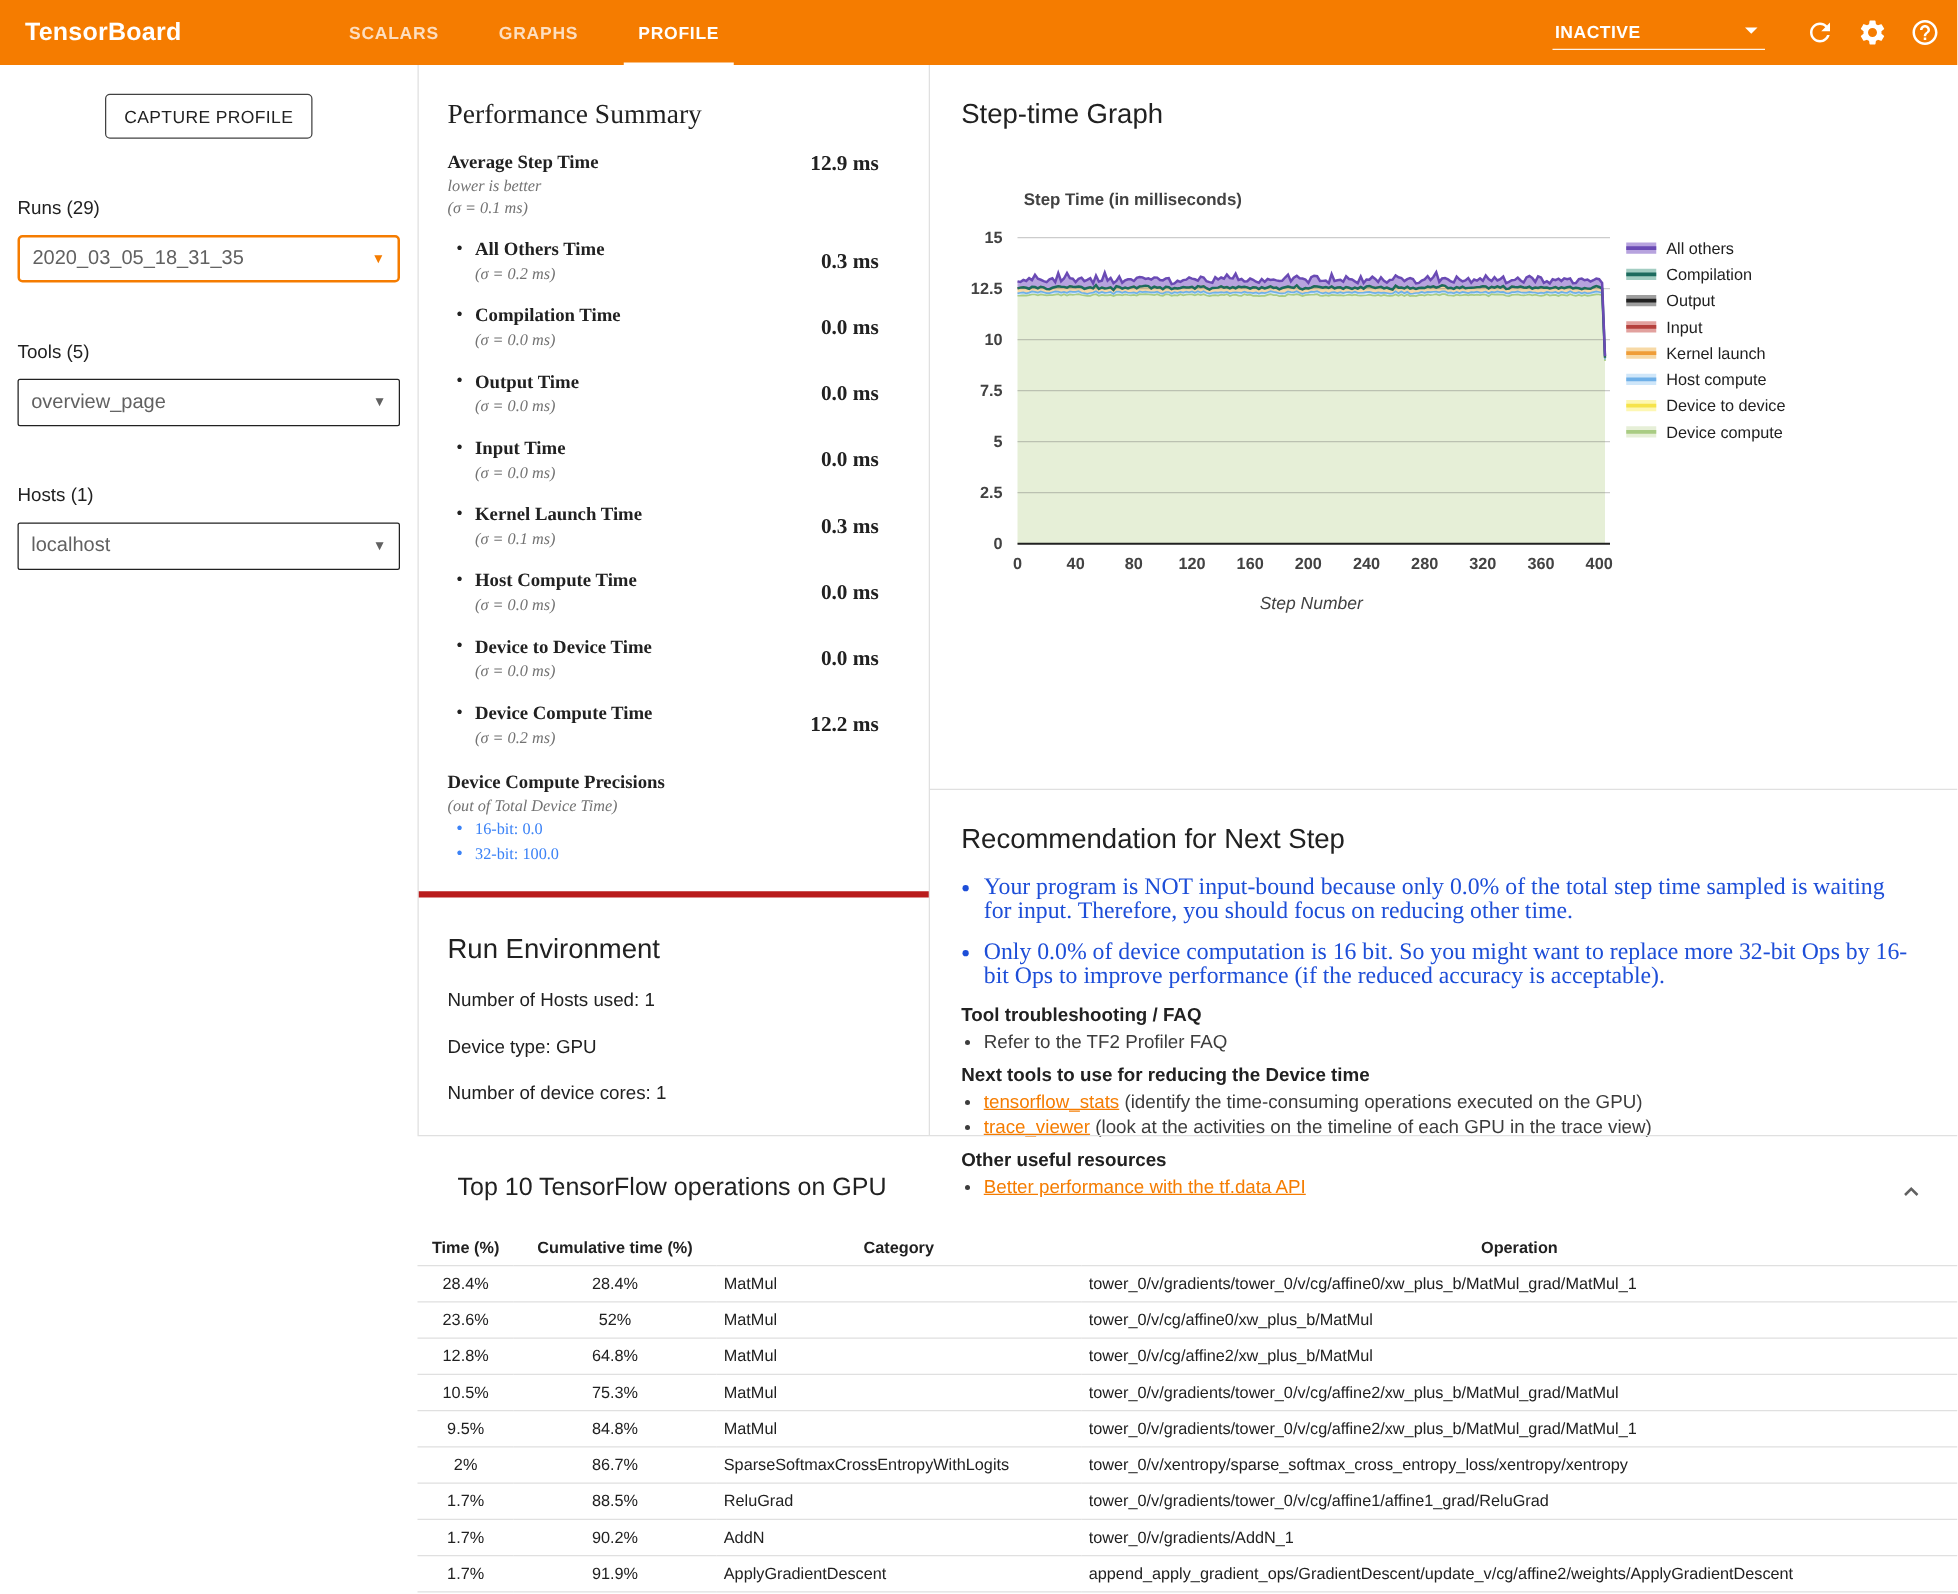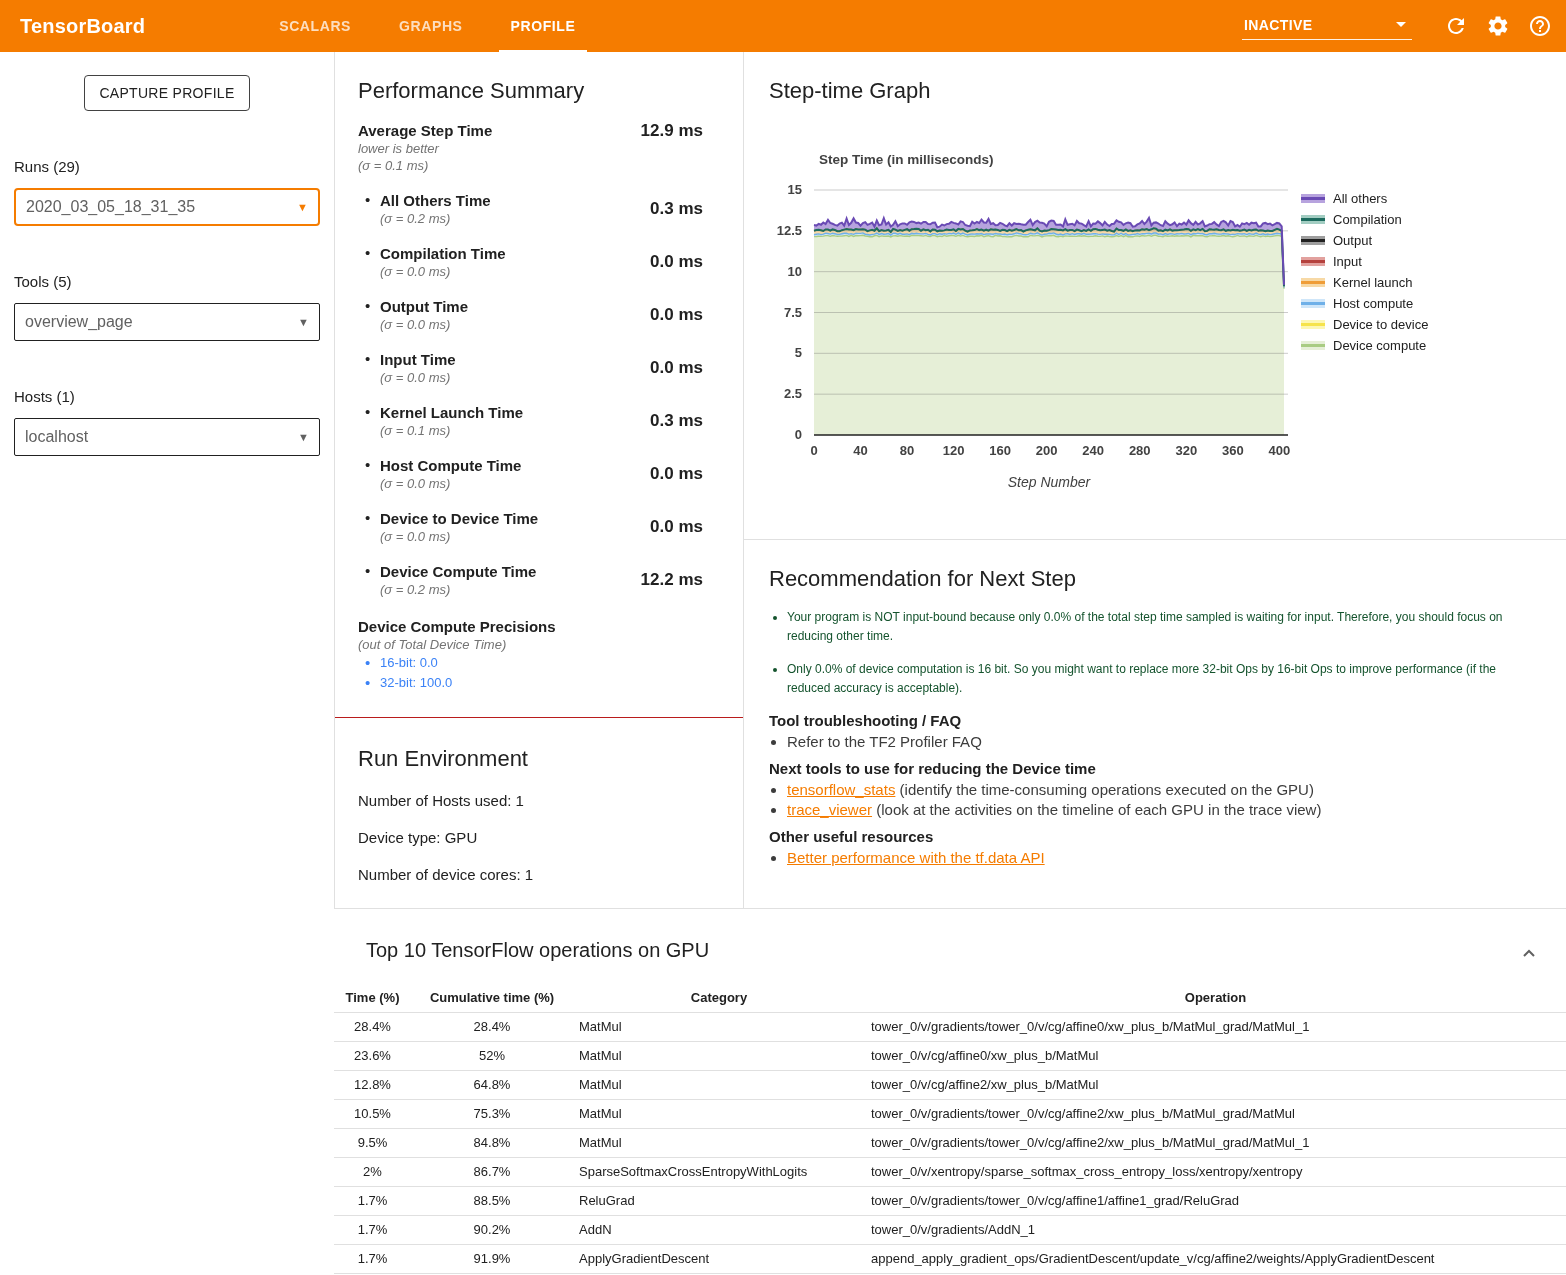--- a/index.html
+++ b/index.html
@@ -35,50 +35,50 @@
     color:#212121; font-family:inherit; cursor:pointer; }
   .side-label { font-size:15px; color:#212121; margin:47px 0 13px 14px; }
   .side-select { margin:0 14px; height:38px; border:1px solid #212121; border-radius:2px;
     display:flex; align-items:center; justify-content:space-between; padding:0 10px 0 10px;
     font-size:16px; color:#616161; cursor:pointer; }
   .side-select.accent { border:2px solid #f57c00; border-radius:4px; }
   .caret-dn { font-size:11px; color:#616161; }
   .side-select.accent .caret-dn { color:#f57c00; }
 
   
-  .perf { height:666px; border-bottom:1px solid #b91c1c; padding:26px 40px 0 23px; }
+  .perf { height:666px; border-bottom:5px solid #b91c1c; padding:26px 40px 0 23px;font-family:Liberation Serif, serif; }
   h1.sec { font-size:22px; font-weight:400; color:#212121; }
   .avg-block { display:flex; align-items:flex-start; margin-top:17px; }
   .avg-left { flex:1; }
   .m-label { font-size:15px; font-weight:bold; color:#212121; line-height:19px; }
   .m-sub { font-size:13px; font-style:italic; color:#737373; line-height:17px; }
   .m-val { font-size:17px; font-weight:bold; color:#212121; white-space:nowrap; }
   .metric { display:flex; align-items:center; margin-top:17px; }
   .metric .left { flex:1; padding-left:22px; position:relative; }
   .metric .left::before { content:"•"; position:absolute; left:7px; top:0; font-size:15px; color:#212121; }
   .precisions { margin-top:19px; }
   .prec-item { font-size:13px; color:#3b82f6; line-height:20px; padding-left:22px; position:relative; }
   .prec-item::before { content:"•"; position:absolute; left:7px; font-size:15px; }
   .runenv { padding:28px 20px 0 23px; }
   .runenv .line { font-size:15px; color:#212121; margin-top:20px; }
 
   
-  .graph-sec { height:488px; border-bottom:1px solid #e0e0e0; padding:26px 0 0 25px; position:relative; }
+  .graph-sec { height:580px; border-bottom:1px solid #e0e0e0; padding:26px 0 0 25px; position:relative; }
   .chart-svg { position:absolute; left:22px; top:96px; }
   .chart-svg text { font-family:"Liberation Sans", sans-serif; }
   .legend { position:absolute; left:557px; top:136px; }
   .legend-item { display:flex; align-items:center; height:21px; }
   .swatch { width:24px; height:9px; position:relative; flex:none; }
   .swatch .band { position:absolute; inset:0; }
   .swatch .mid { position:absolute; left:0; right:0; top:3px; height:3px; }
   .legend-label { font-size:13px; color:#212121; margin-left:8px; white-space:nowrap; }
 
   .rec { padding:26px 36px 0 25px; }
   .rec ul.main-bullets { margin:16px 0 0 18px; }
-  .rec ul.main-bullets li { font-size:12px; color:#14532d; line-height:19px; margin-bottom:14px; max-width:760px; }
+  .rec ul.main-bullets li { font-size:19px; color:#1d4ed8; line-height:19px; margin-bottom:14px; max-width:760px;font-family:Liberation Serif, serif; }
   .rec-head { font-size:15px; font-weight:bold; color:#212121; margin-top:8px; }
   .rec ul.sub { margin:3px 0 0 18px; }
   .rec ul.sub li { font-size:15px; color:#3c3c3c; line-height:20px; }
   a.olink { color:#f57c00; text-decoration:underline; cursor:pointer; }
 
   
   .ops { margin-left:334px; border-top:1px solid #e0e0e0; position:relative; padding-top:30px; }
   .ops-title { font-size:20px; font-weight:400; margin-left:32px; }
   .collapse { position:absolute; right:28px; top:36px; width:18px; height:18px; cursor:pointer; }
   .collapse svg { stroke:#616161; fill:none; stroke-width:2; }

